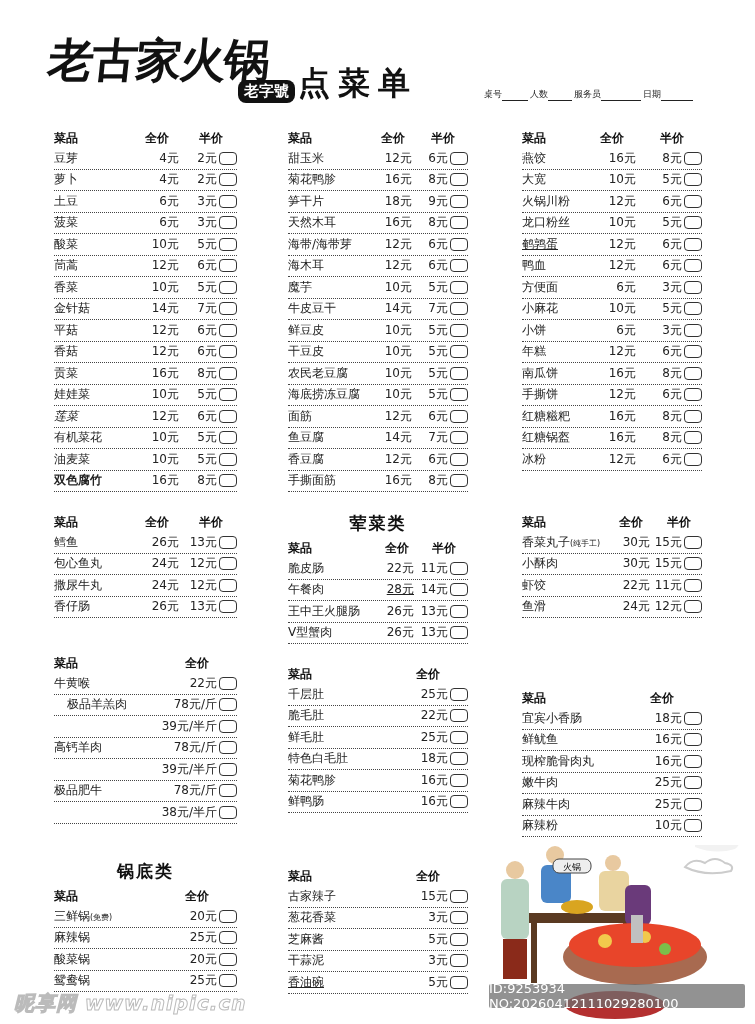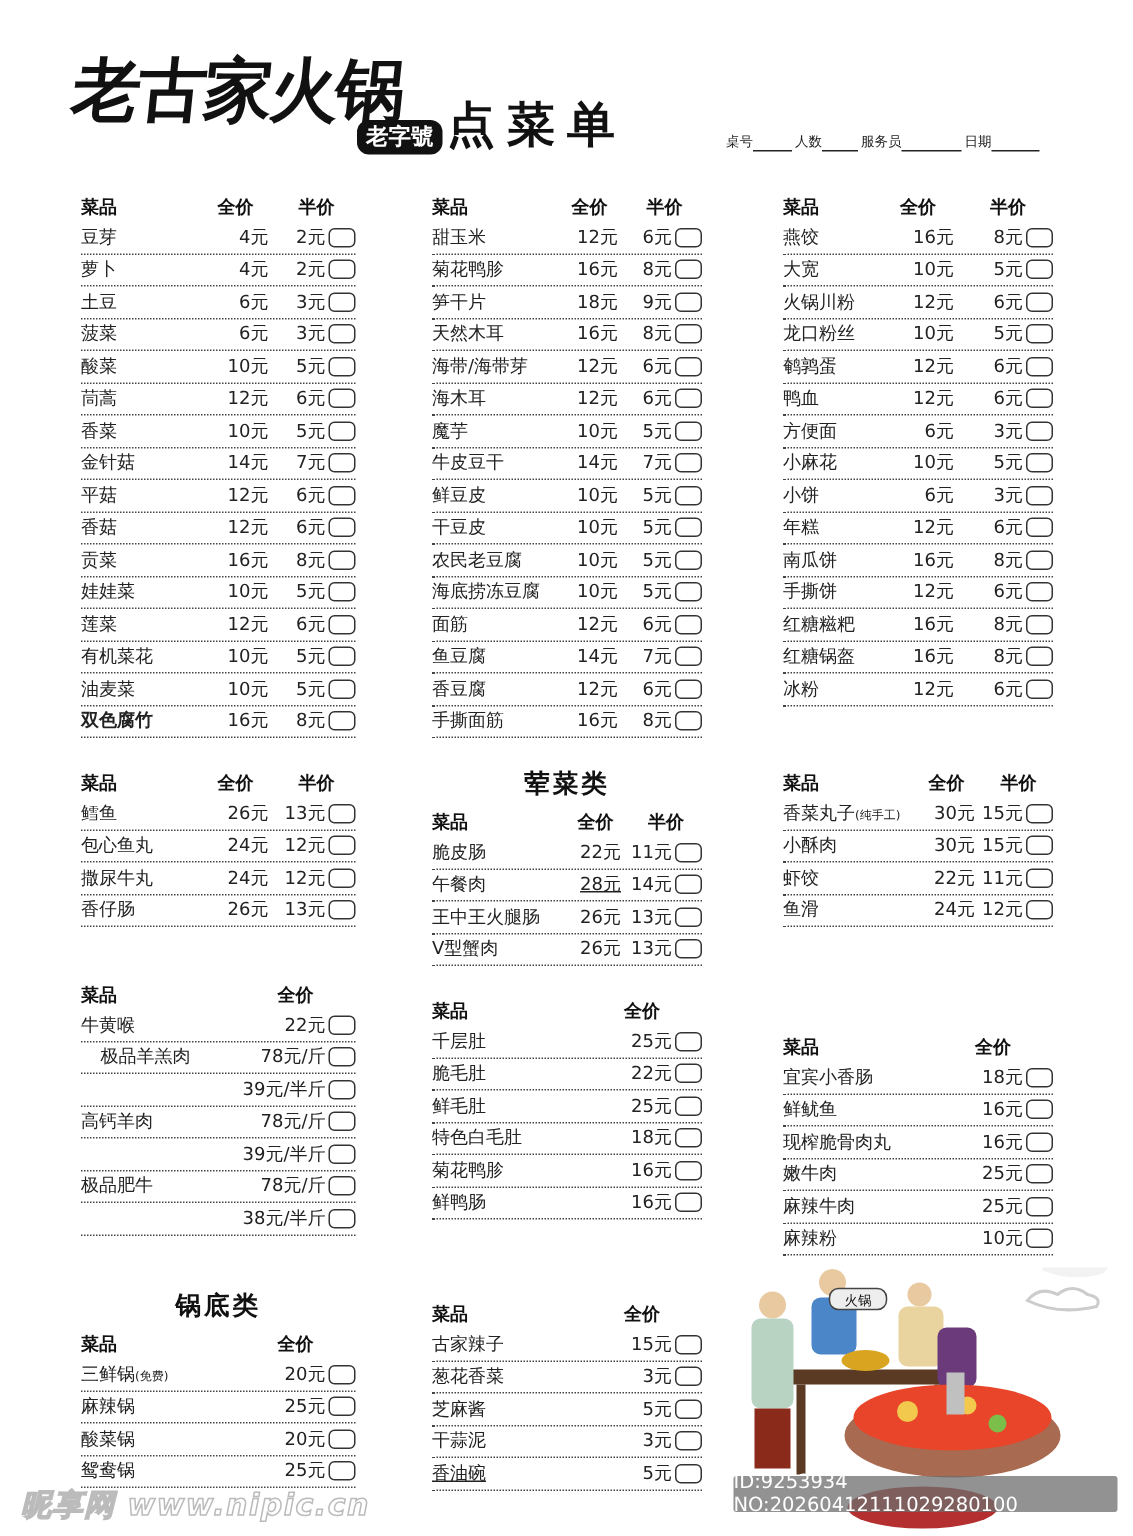--- a/index.html
+++ b/index.html
@@ -127,21 +127,21 @@
       <span class="c-half" style="width: 38px;">8元</span>
       <span class="cb"></span>
     </div>
     <div class="row">
       <span class="c-name" style="width: 75px;"><span>娃娃菜</span></span>
       <span class="c-full" style="width: 50px;">10元</span>
       <span class="c-half" style="width: 38px;">5元</span>
       <span class="cb"></span>
     </div>
     <div class="row">
-      <span class="c-name" style="width: 75px;"><span>莲菜</span></span>
+      <span class="c-name" style="width: 75px; font-style: italic;"><span>莲菜</span></span>
       <span class="c-full" style="width: 50px;">12元</span>
       <span class="c-half" style="width: 38px;">6元</span>
       <span class="cb"></span>
     </div>
     <div class="row">
       <span class="c-name" style="width: 75px;"><span>有机菜花</span></span>
       <span class="c-full" style="width: 50px;">10元</span>
       <span class="c-half" style="width: 38px;">5元</span>
       <span class="cb"></span>
     </div>
@@ -287,21 +287,21 @@
       <span class="c-half" style="width: 46px;">6元</span>
       <span class="cb"></span>
     </div>
     <div class="row">
       <span class="c-name" style="width: 60px;"><span>龙口粉丝</span></span>
       <span class="c-full" style="width: 54px;">10元</span>
       <span class="c-half" style="width: 46px;">5元</span>
       <span class="cb"></span>
     </div>
     <div class="row">
-      <span class="c-name" style="width: 60px;"><span>鹌鹑蛋</span></span>
+      <span class="c-name" style="width: 60px; text-decoration: underline;"><span>鹌鹑蛋</span></span>
       <span class="c-full" style="width: 54px;">12元</span>
       <span class="c-half" style="width: 46px;">6元</span>
       <span class="cb"></span>
     </div>
     <div class="row">
       <span class="c-name" style="width: 60px;"><span>鸭血</span></span>
       <span class="c-full" style="width: 54px;">12元</span>
       <span class="c-half" style="width: 46px;">6元</span>
       <span class="cb"></span>
     </div>

